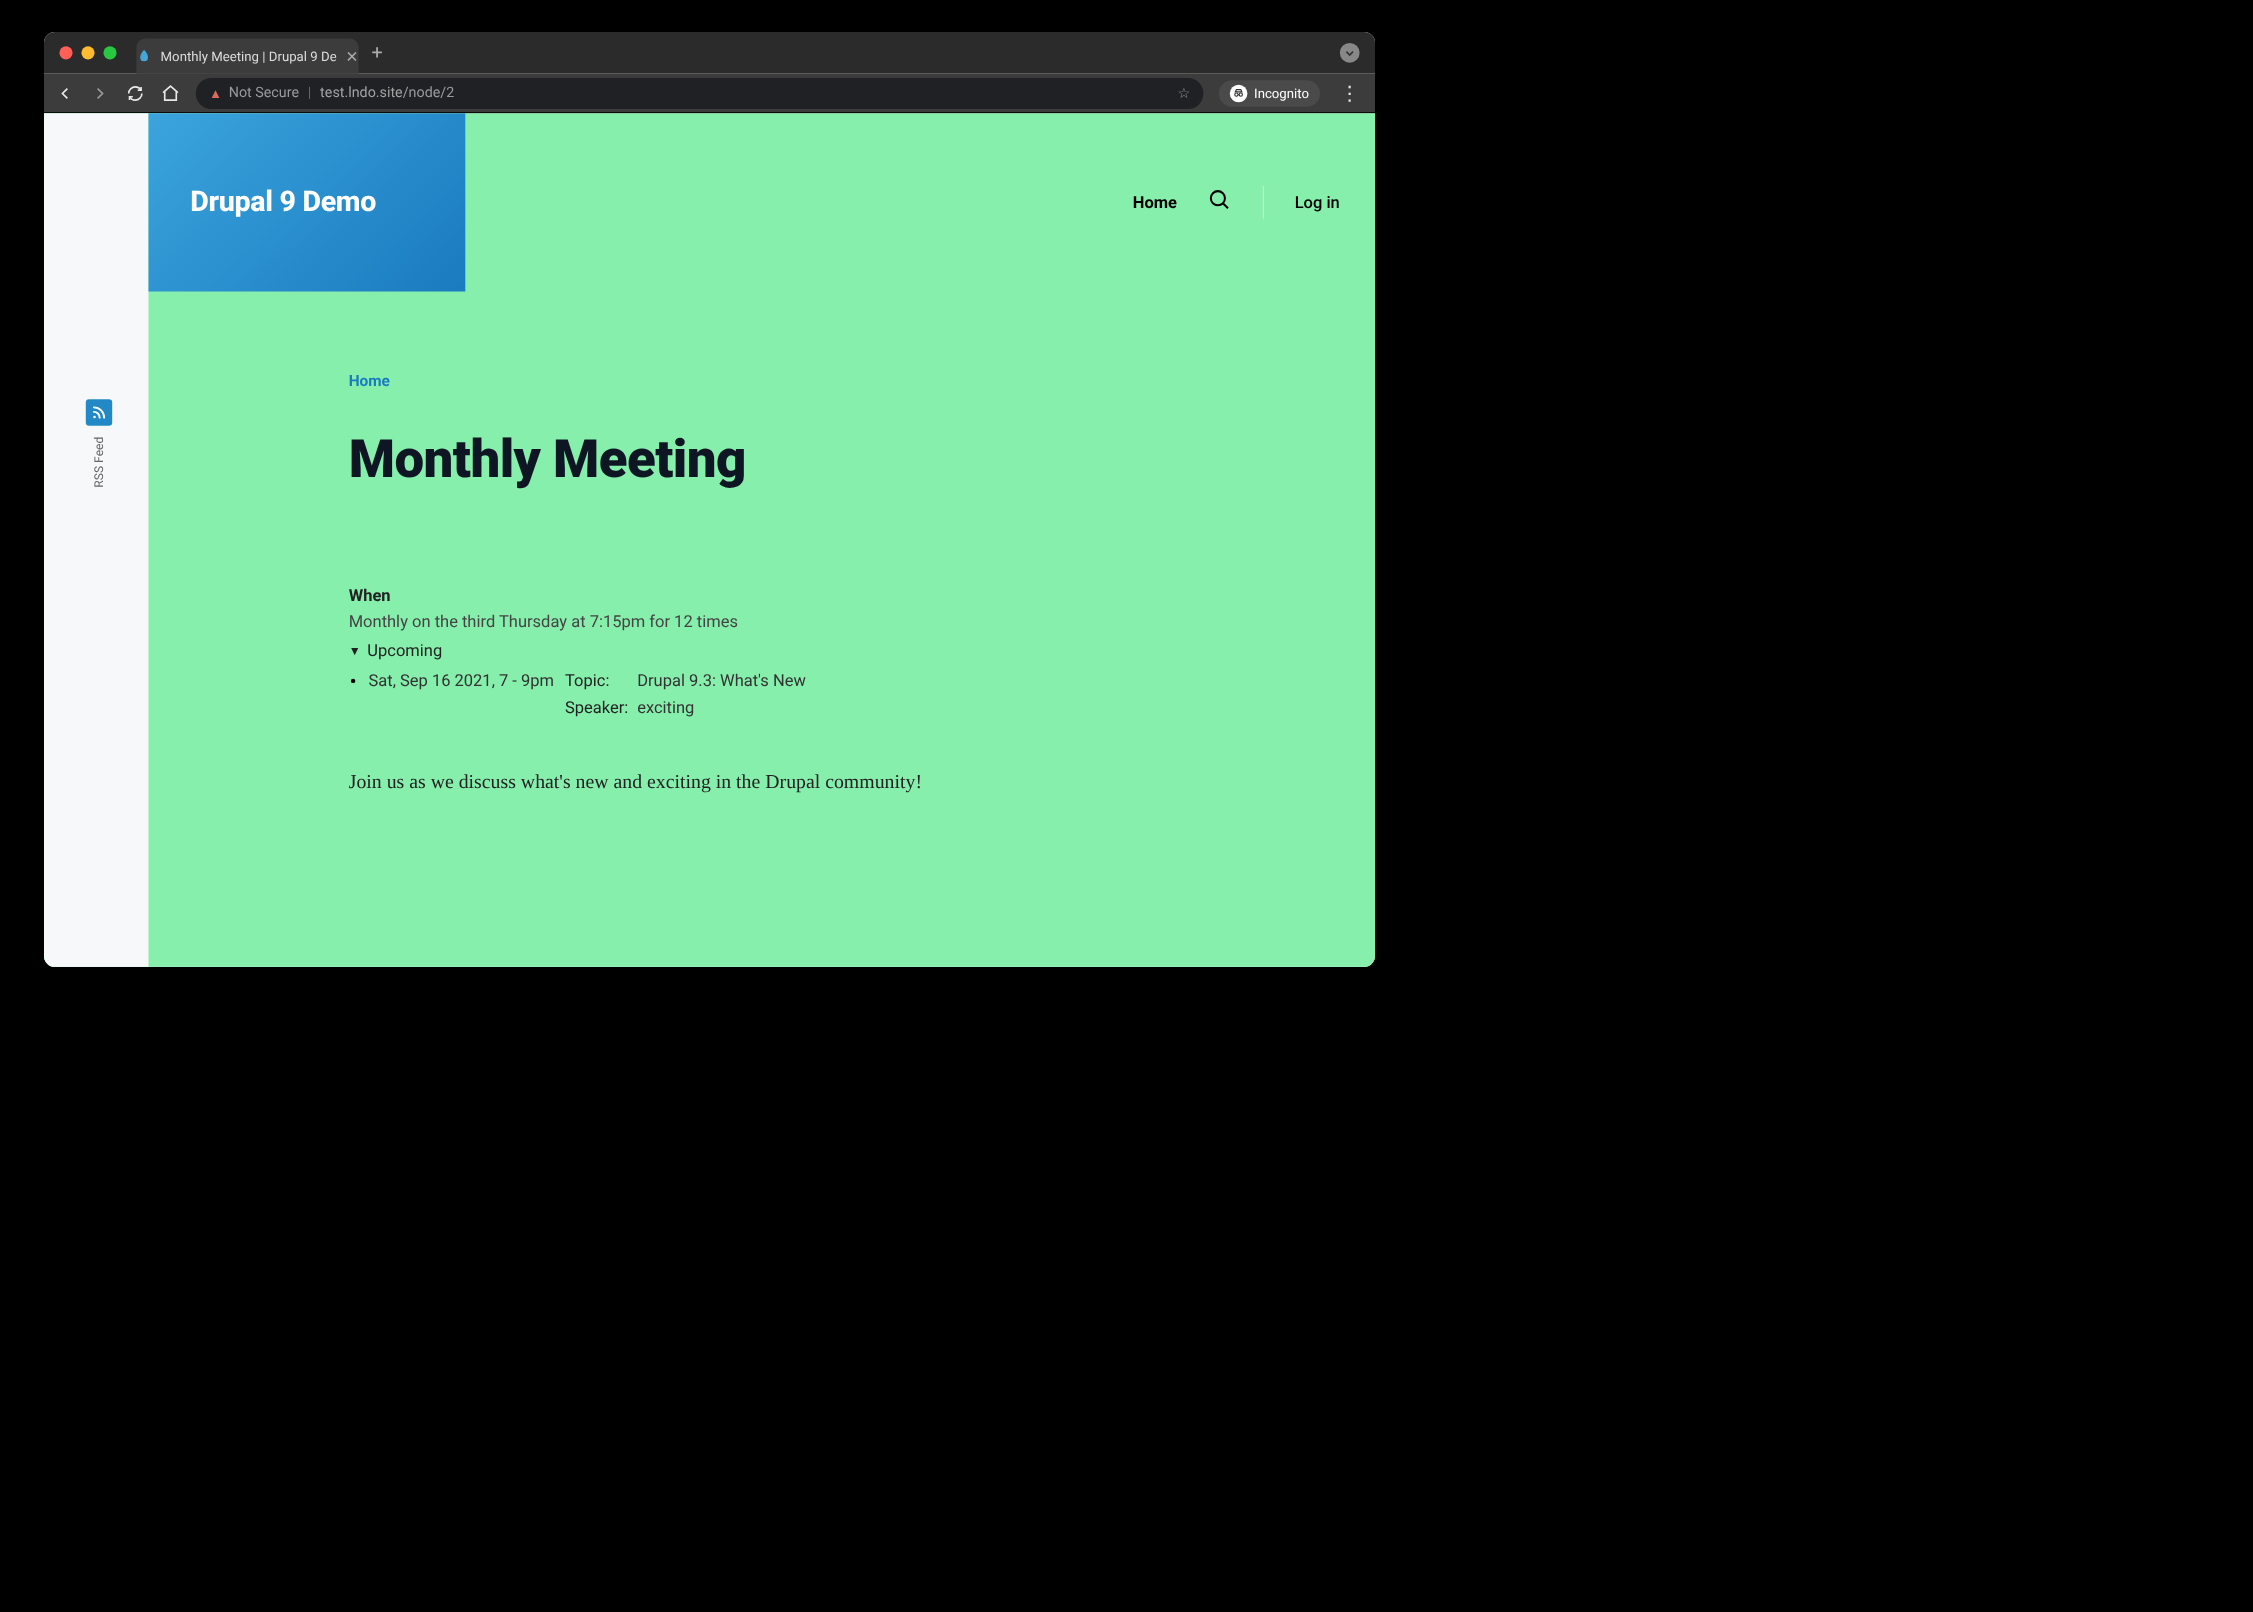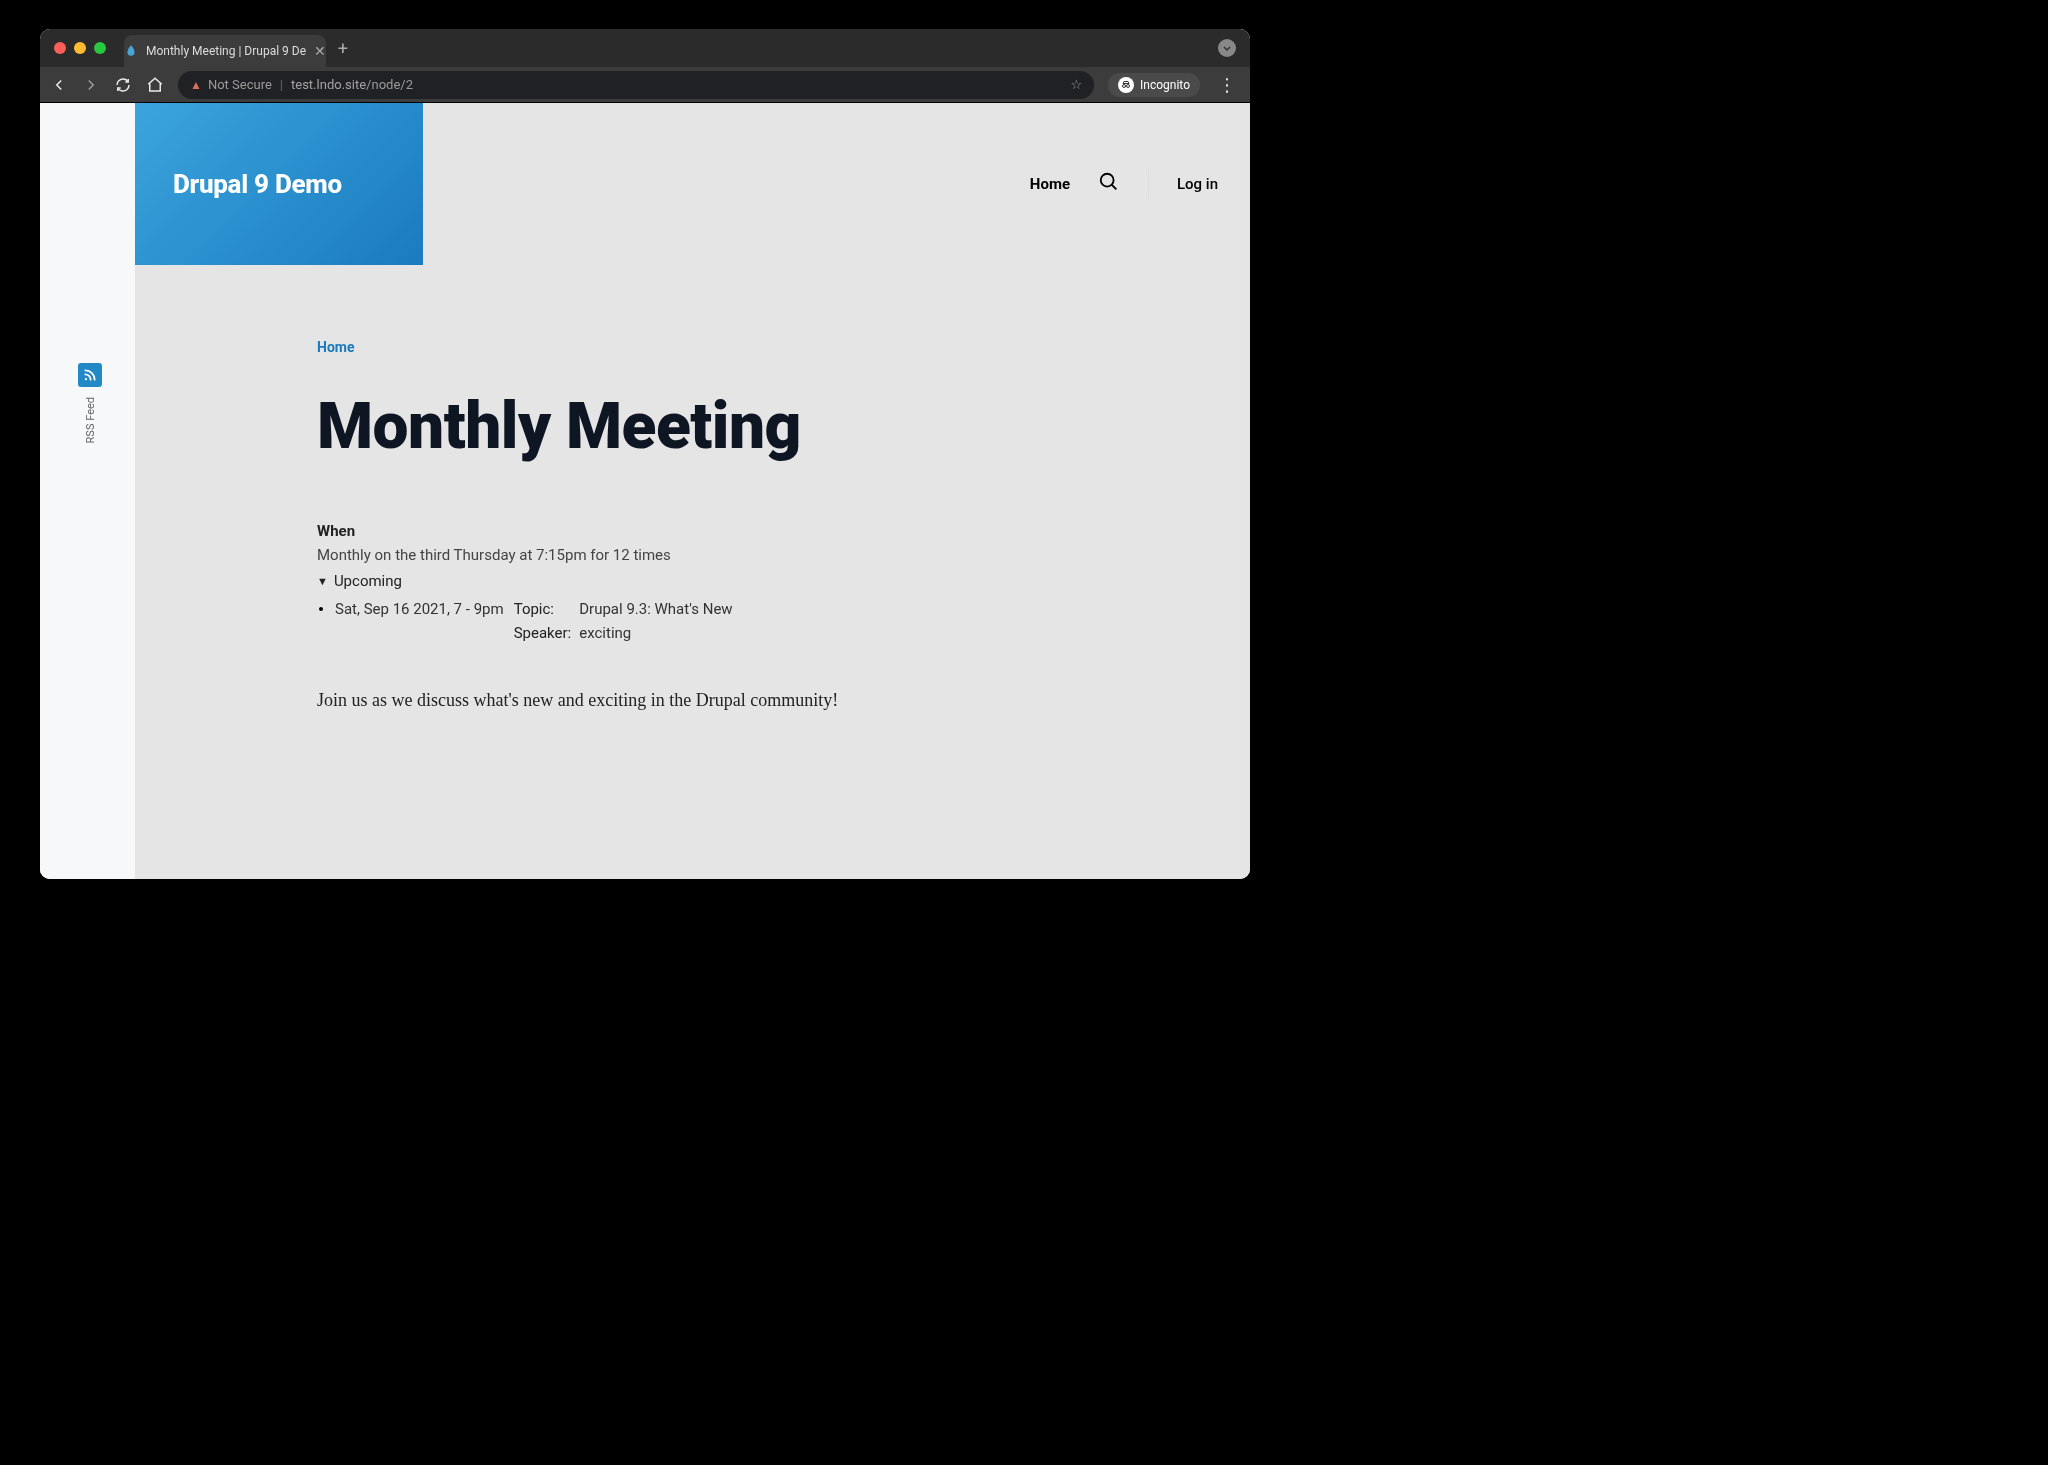--- a/index.html
+++ b/index.html
@@ -108,21 +108,21 @@
   background: #fff; color: #333;
   display:flex; align-items:center; justify-content:center;
   font-size: 10px;
 }
 .kebab { color: #e8e8e8; font-size: 18px; cursor: pointer; padding: 0 4px; }
 
 
 .page {
   position: relative;
   height: calc(100% - 74px);
-  background: #e5e5e5;
+  background: #86efac;
   display: flex;
 }
 
 .left-rail {
   width: 95px;
   background: #f6f8fa;
   border-right: none;
   position: relative;
 }
 .rss-block {
@@ -200,25 +200,25 @@
 
 .breadcrumb {
   font-size: 14px;
   font-weight: 700;
   color: #1a7bbf;
   margin-bottom: 34px;
   cursor: pointer;
 }
 
 .page-title {
-  font-size: 64px;
+  font-size: 48px;
   font-weight: 900;
   letter-spacing: -0.5px;
   color: #0e1624;
-  margin-bottom: 58px;
+  margin-bottom: 86px;
 }
 
 .when-section { font-size: 15px; color: #222; }
 .when-label { font-weight: 700; margin-bottom: 6px; }
 .when-text { color: #444; margin-bottom: 8px; }
 .upcoming-toggle { display: flex; align-items: center; gap: 6px; cursor: pointer; margin-bottom: 10px; }
 .disclosure-triangle { font-size: 11px; }
 
 .event-item {
   display: flex;

